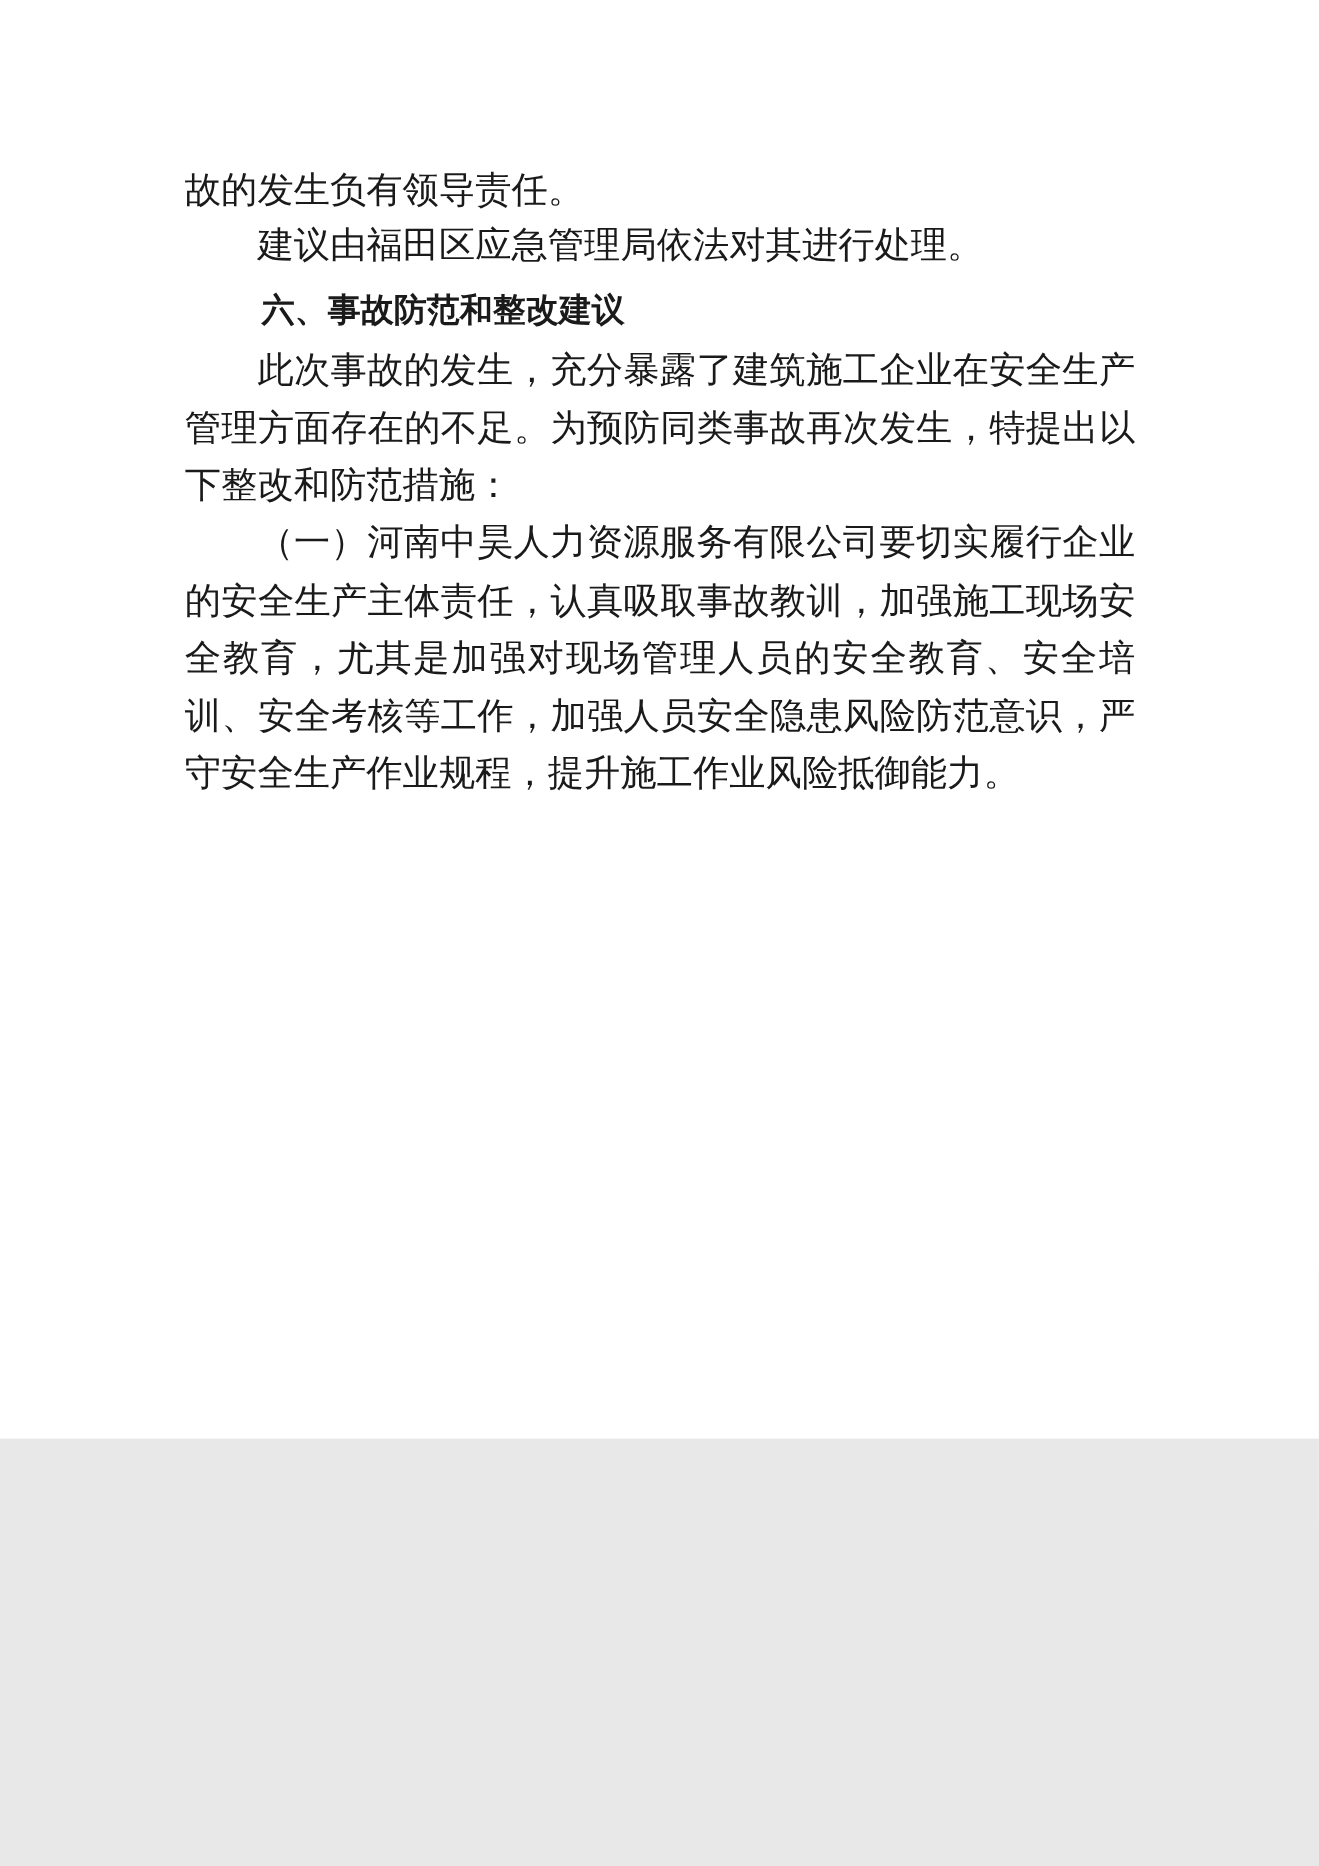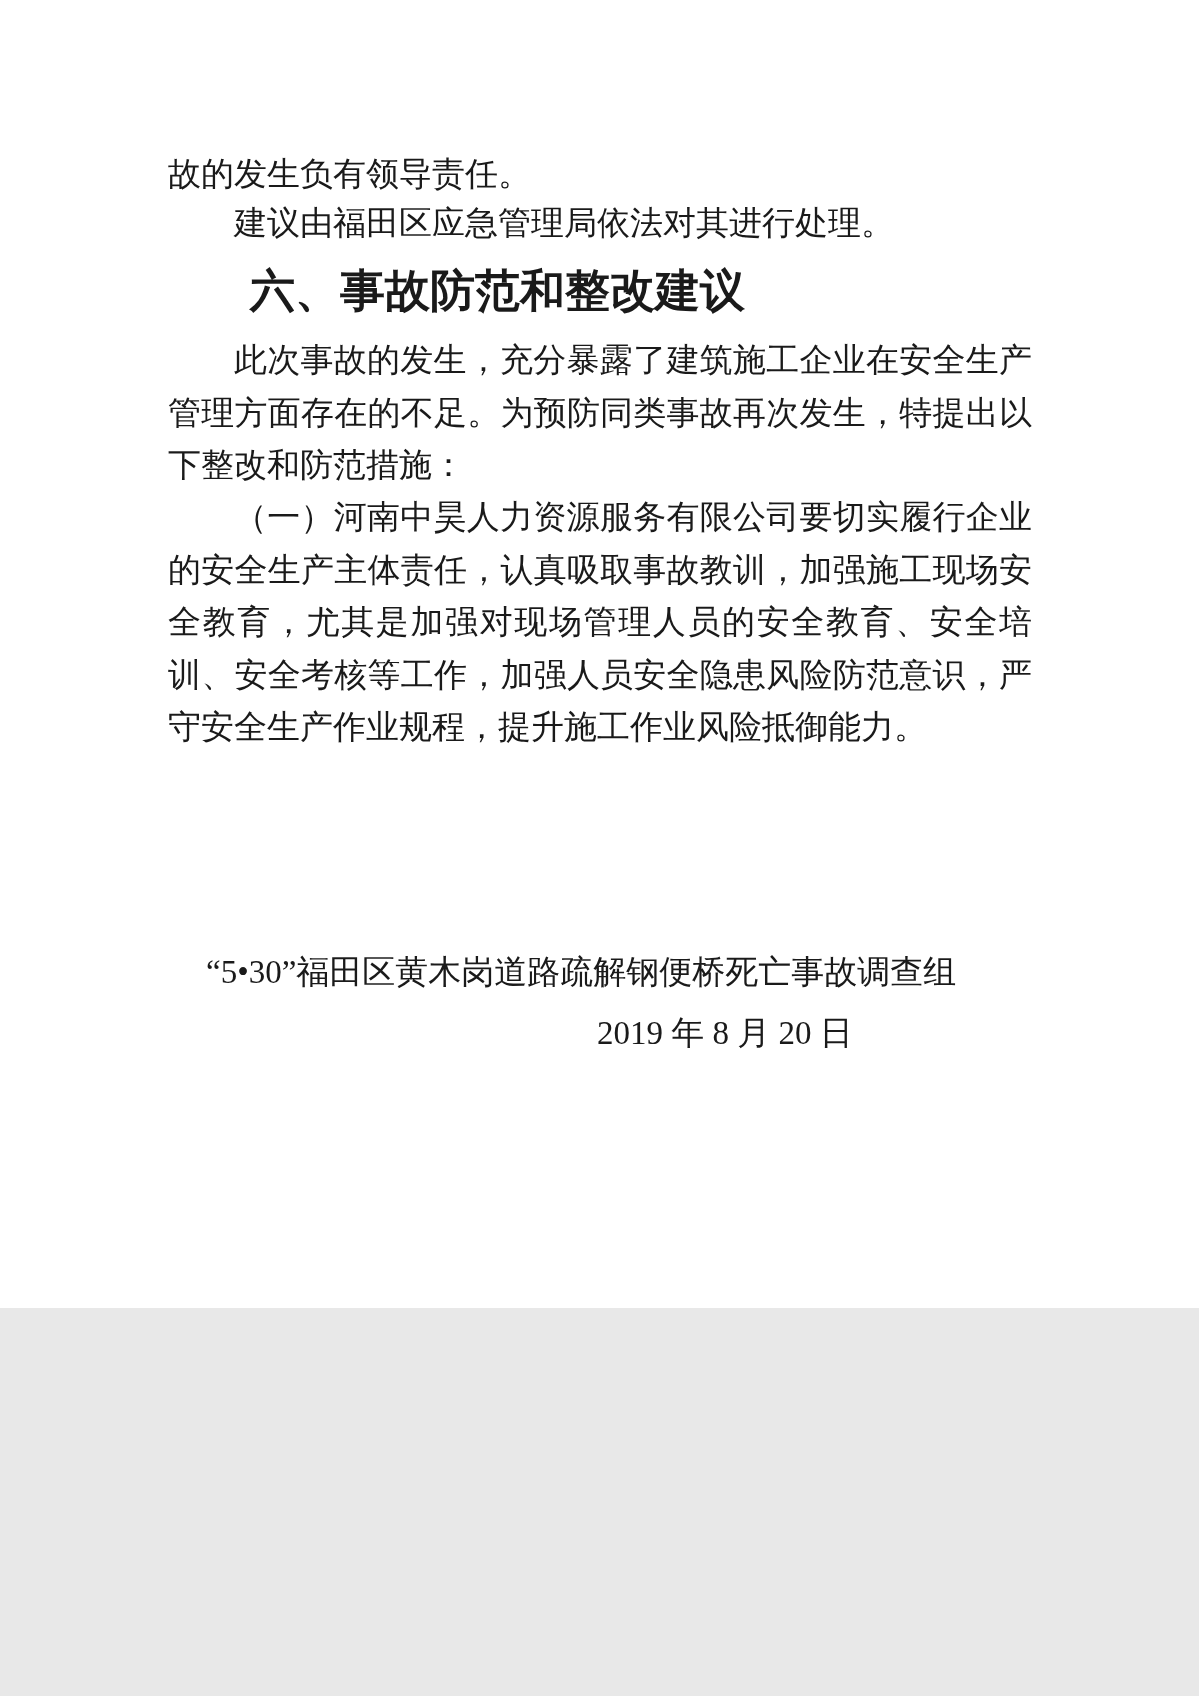--- a/index.html
+++ b/index.html
@@ -30,25 +30,25 @@
     text-align: justify;
     text-justify: inter-character;
     letter-spacing: 0;
     word-break: break-all;
   }
   .indent {
     text-indent: 66px;
     font-family: Liberation Mono, monospace;
   }
   .heading {
-    margin: 16px;
-    font-size: 45px;
+    margin: 4px;
+    font-size: 30px;
     line-height: 52.4px;
     font-weight: 700;
-    font-family: Liberation Mono, monospace;
+    font-family: Liberation Serif, serif;
     text-indent: 66px;
   }
   .signature-block {
     margin-top: 190px;
   }
   .signature {
     margin: 0;
     font-size: 33px;
     line-height: 52.4px;
     padding-left: 38px;
@@ -76,19 +76,15 @@
 </head>
 <body>
 
 <div class="page">
   <main class="content">
     <p class="para">故的发生负有领导责任。</p>
     <p class="para indent">建议由福田区应急管理局依法对其进行处理。</p>
     <h2 class="heading">六、事故防范和整改建议</h2>
     <p class="para indent">此次事故的发生，充分暴露了建筑施工企业在安全生产管理方面存在的不足。为预防同类事故再次发生，特提出以下整改和防范措施：</p>
     <p class="para indent">（一）河南中昊人力资源服务有限公司要切实履行企业的安全生产主体责任，认真吸取事故教训，加强施工现场安全教育，尤其是加强对现场管理人员的安全教育、安全培训、安全考核等工作，加强人员安全隐患风险防范意识，严守安全生产作业规程，提升施工作业风险抵御能力。</p>
-    <div class="signature-block">
-      <p class="signature">“5•30”福田区黄木岗道路疏解钢便桥死亡事故调查组</p>
-      <p class="date">2019 年 8 月 20 日</p>
-    </div>
   </main>
   <footer class="page-number">19</footer>
 </div>
 
 </body></html>

